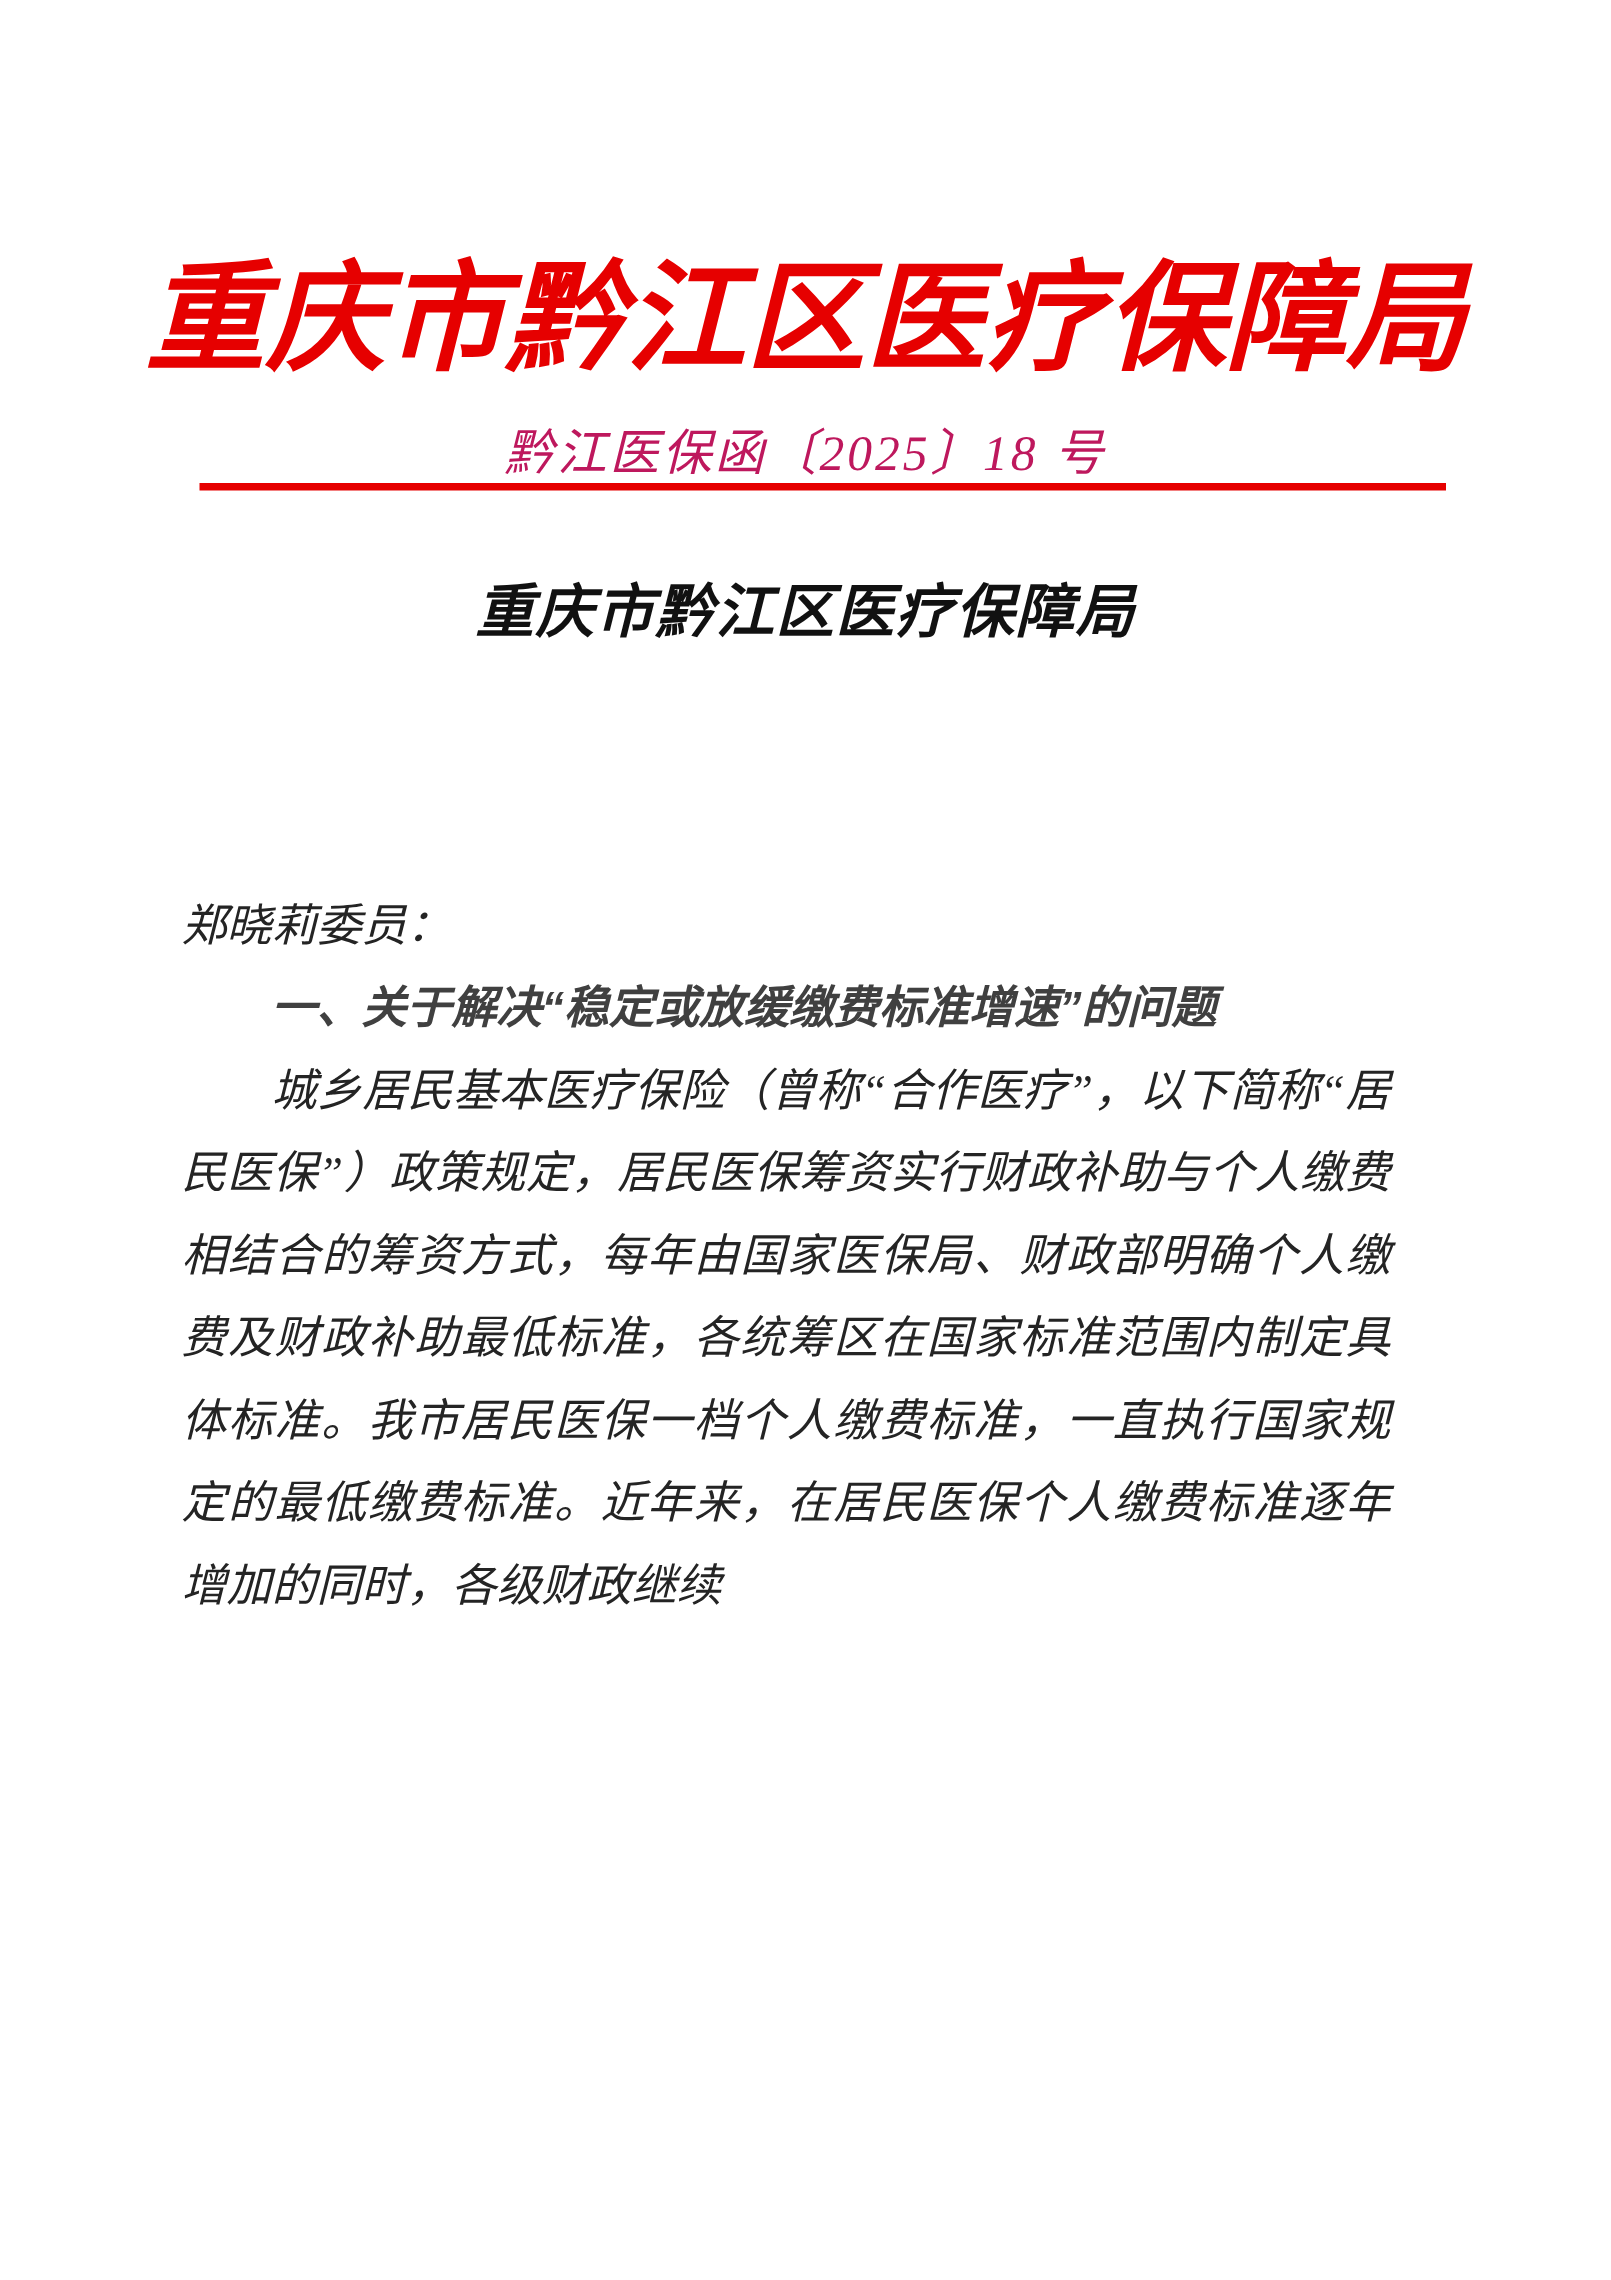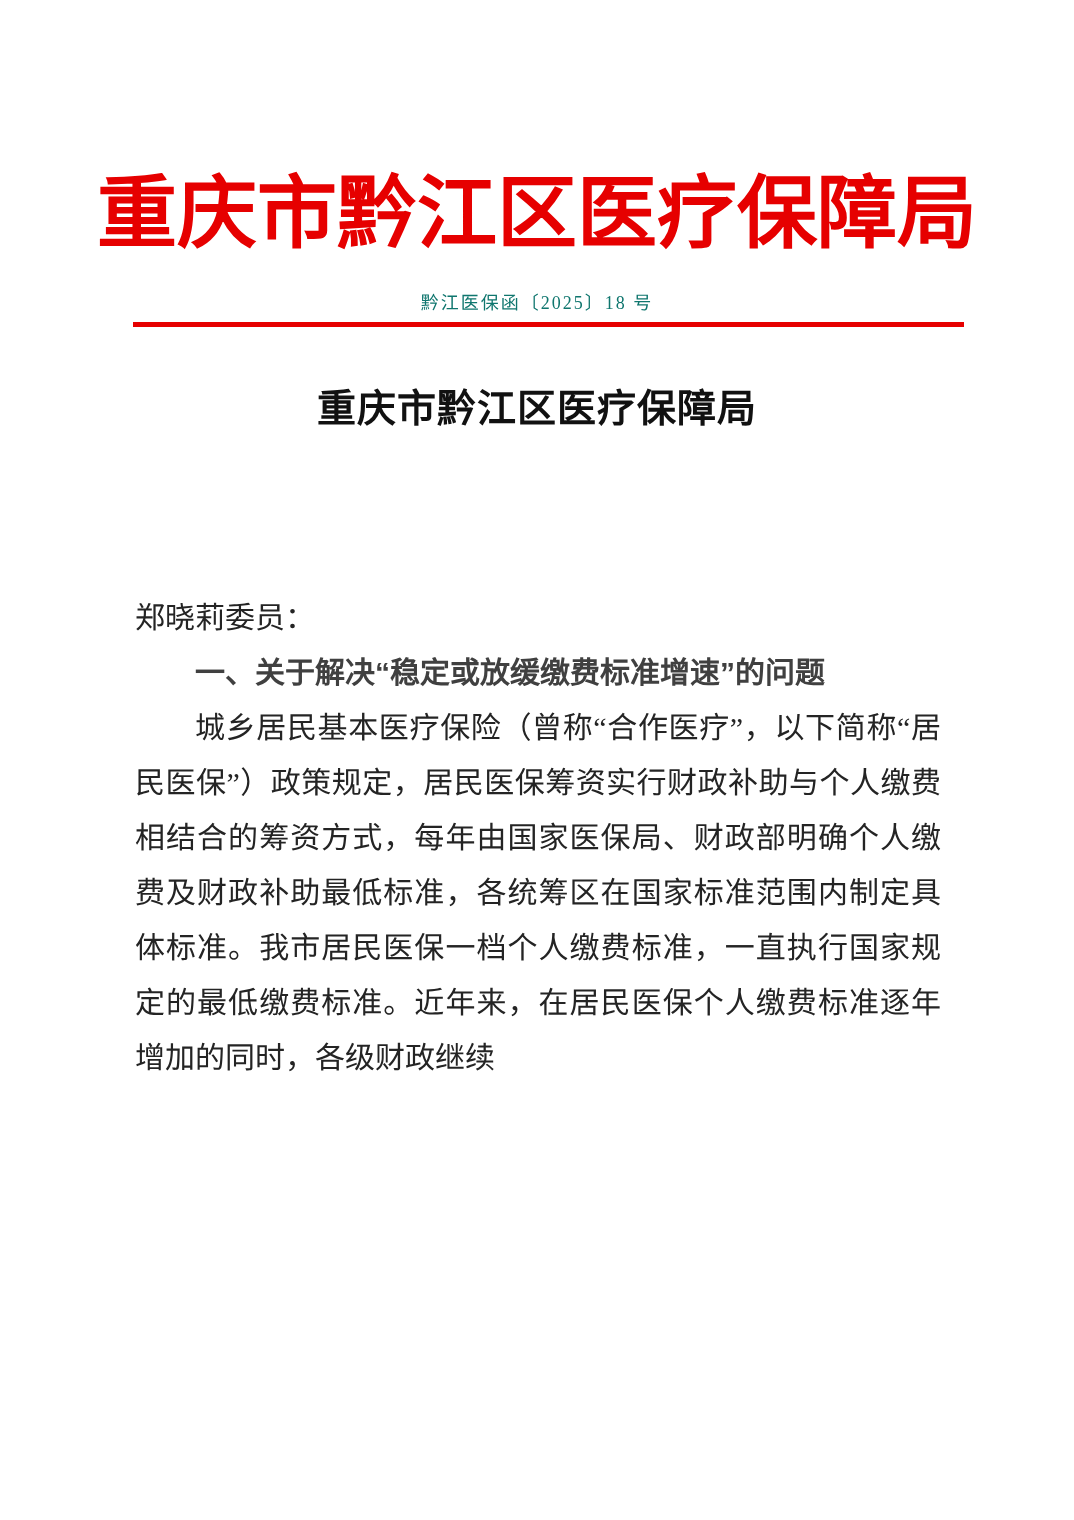--- a/index.html
+++ b/index.html
@@ -9,43 +9,44 @@
   }
   .page {
     position: relative;
     width: 1074px;
     height: 1312px;
     margin: 0 auto;
     background: #ffffff;
     overflow: hidden;
     font-family: "Liberation Serif", "DejaVu Serif", serif;
     color: #222222;
+    font-style: italic;
   }
   .letterhead {
     position: absolute;
     top: 162px;
     left: 0;
     width: 100%;
     text-align: center;
     font-size: 80px;
     line-height: 104px;
     font-weight: bold;
     color: var(--accent-red, #e60000);
     letter-spacing: 0px;
     white-space: nowrap;
   }
   .doc-number {
     position: absolute;
     top: 286px;
     left: 0;
     width: 100%;
     text-align: center;
-    font-size: 18px;
+    font-size: 33px;
     line-height: 34px;
-    color: #0f766e;
+    color: #be185d;
     letter-spacing: 2px;
   }
   .red-rule {
     position: absolute;
     top: 322px;
     left: 133px;
     width: 831px;
     height: 5px;
     background: var(--accent-red, #e60000);
   }
@@ -57,21 +58,21 @@
     text-align: center;
     font-size: 39px;
     line-height: 55px;
     font-weight: bold;
     color: #111111;
     letter-spacing: 1px;
   }
   .doc-body {
     position: absolute;
     top: 590px;
-    left: 135px;
+    left: 121px;
     width: 806px;
     font-size: 30px;
     line-height: 55px;
     text-align: justify;
     text-justify: inter-character;
     color: #242424;
   }
   .doc-body p {
     margin: 0;
     padding: 0;

